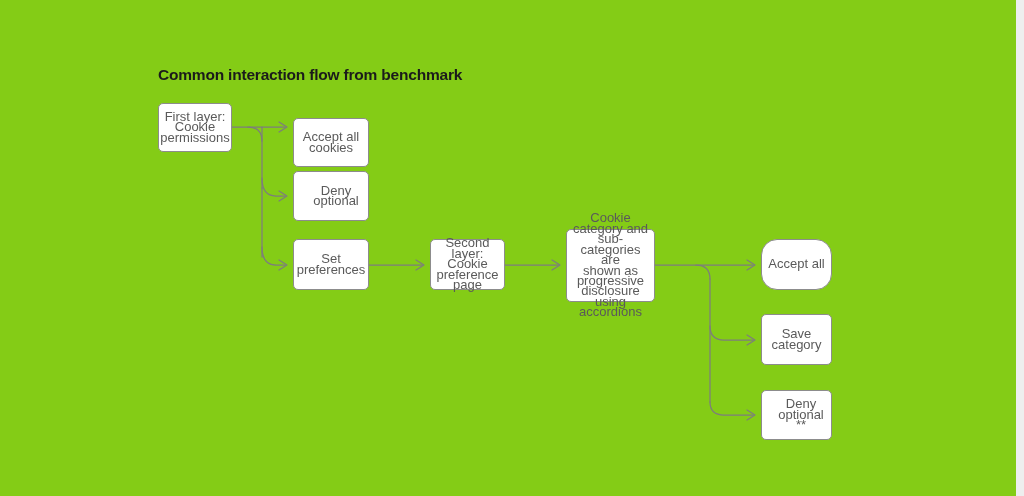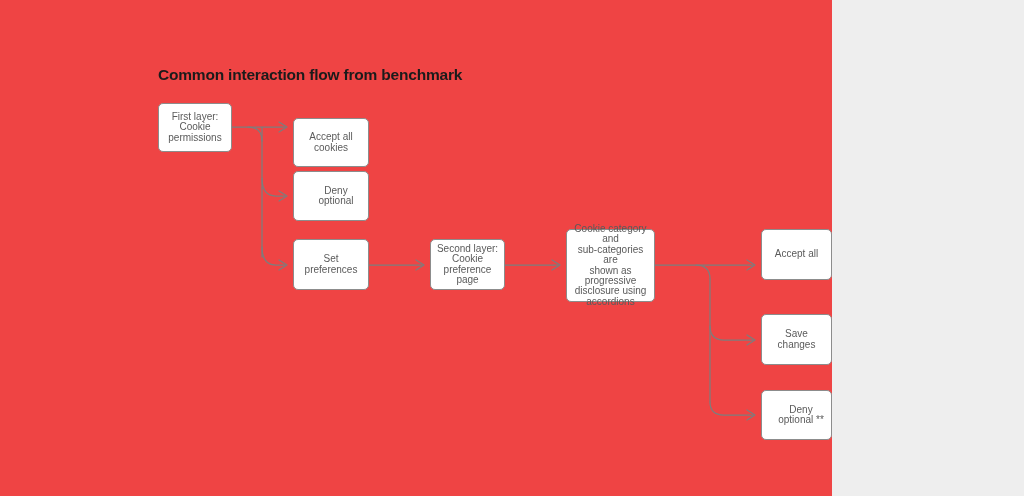--- a/index.html
+++ b/index.html
@@ -10,23 +10,23 @@
   body {
     width: 1024px;
     height: 496px;
     background: #eeeeee;
     font-family: "Liberation Sans", sans-serif;
     overflow: hidden;
     position: relative;
   }
   #canvas {
     position: relative;
-    width: 832px;
+    width: 1016px;
     height: 496px;
-    background: #ef4444;
+    background: #84cc16;
   }
   #diagram-title {
     position: absolute;
     left: 158px;
     top: 66px;
     font-size: 15.5px;
     font-weight: bold;
     color: #1b1b1b;
     letter-spacing: -0.2px;
     white-space: nowrap;
@@ -43,21 +43,21 @@
     position: absolute;
     box-sizing: border-box;
     background: #ffffff;
     border: 1.2px solid #8c8c8c;
     border-radius: 5px;
     display: flex;
     align-items: center;
     justify-content: center;
     text-align: center;
     color: #5a5a5a;
-    font-size: 10px;
+    font-size: 13px;
     line-height: 10.4px;
     padding: 2px 4px;
   }
   .node .node-label {
     display: block;
     white-space: pre-line;
   }
 </style>
 </head>
 <body>
@@ -127,25 +127,25 @@
   </div>
 
   <div class="node" style="left:566px; top:229px; width:89px; height:73px;text-align:center;">
     <span class="node-label">Cookie category and
 sub-categories are
 shown as progressive
 disclosure using
 accordions</span>
   </div>
 
-  <div class="node" style="left:761px; top:229px; width:71px; height:51px;">
+  <div class="node" style="left:761px; top:239px; width:71px; height:51px;border-radius:16px;">
     <span class="node-label">Accept all</span>
   </div>
 
   <div class="node" style="left:761px; top:314px; width:71px; height:51px;">
-    <span class="node-label">Save changes</span>
+    <span class="node-label">Save category</span>
   </div>
 
   <div class="node" style="left:761px; top:390px; width:71px; height:50px;padding-left:13px;">
     <span class="node-label">Deny optional **</span>
   </div>
 
 </div>
 
 </body></html>

